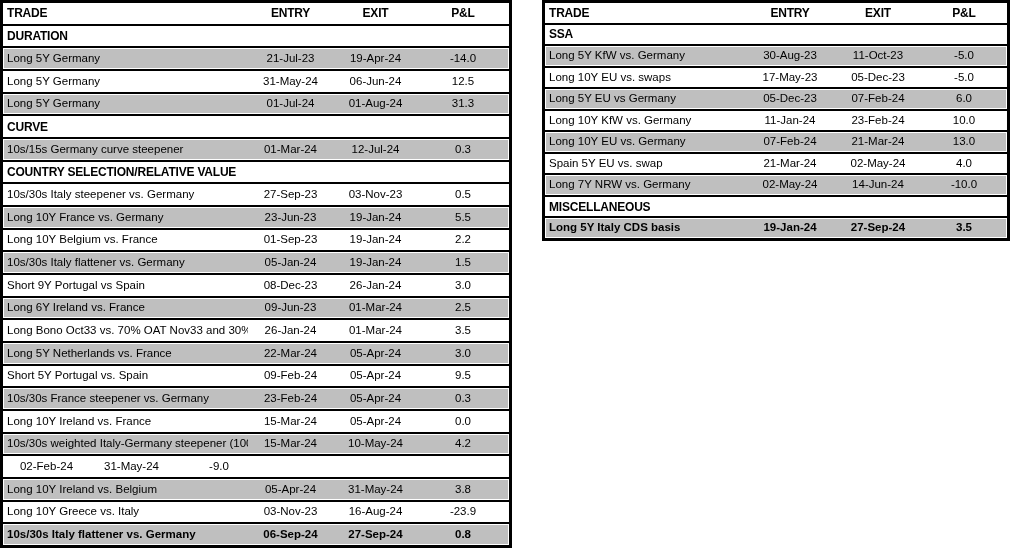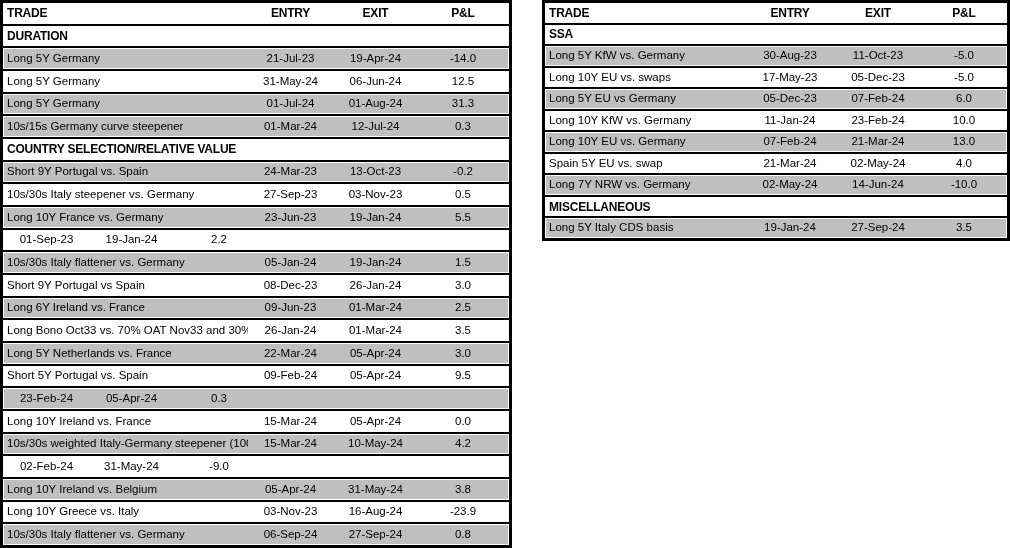--- a/index.html
+++ b/index.html
@@ -30,21 +30,21 @@
   #right-table { left: 542px; width: 468px; height: 241px; }
 
   .row {
     flex: 1 1 0;
     min-height: 0;
     display: flex;
     box-sizing: border-box;
     border-bottom: 2px solid #000000;
     background: #ffffff;
   }
-  .row:last-child { border-bottom: 0; }
+  .row:last-child { border-bottom: 0; font-weight: bold; }
 
   .cells {
     flex: 1;
     display: flex;
     align-items: center;
     margin: 1px;
     overflow: hidden;
     background: #ffffff;
   }
   .row.shaded .cells { background: #bfbfbf; }
@@ -108,59 +108,57 @@
         </div>
       </div>
       <div class="row data-row shaded">
         <div class="cells">
           <div class="cell trade">Long 5Y Germany</div>
           <div class="cell entry">01-Jul-24</div>
           <div class="cell exit">01-Aug-24</div>
           <div class="cell pnl">31.3</div>
         </div>
       </div>
+      <div class="row section-row">
+        <div class="cells">
+          <div class="cell trade">CURVE</div>
+        </div>
+      </div>
       <div class="row data-row shaded">
         <div class="cells">
           <div class="cell trade">10s/15s Germany curve steepener</div>
           <div class="cell entry">01-Mar-24</div>
           <div class="cell exit">12-Jul-24</div>
           <div class="cell pnl">0.3</div>
         </div>
       </div>
       <div class="row section-row">
         <div class="cells">
           <div class="cell trade">COUNTRY SELECTION/RELATIVE VALUE</div>
         </div>
       </div>
-      <div class="row data-row shaded">
-        <div class="cells">
-          <div class="cell trade">Short 9Y Portugal vs. Spain</div>
-          <div class="cell entry">24-Mar-23</div>
-          <div class="cell exit">13-Oct-23</div>
-          <div class="cell pnl">-0.2</div>
-        </div>
-      </div>
       <div class="row data-row">
         <div class="cells">
           <div class="cell trade">10s/30s Italy steepener vs. Germany</div>
           <div class="cell entry">27-Sep-23</div>
           <div class="cell exit">03-Nov-23</div>
           <div class="cell pnl">0.5</div>
         </div>
       </div>
       <div class="row data-row shaded">
         <div class="cells">
           <div class="cell trade">Long 10Y France vs. Germany</div>
           <div class="cell entry">23-Jun-23</div>
           <div class="cell exit">19-Jan-24</div>
           <div class="cell pnl">5.5</div>
         </div>
       </div>
       <div class="row data-row">
         <div class="cells">
+          <div class="cell trade">Long 10Y Belgium vs. France</div>
           <div class="cell entry">01-Sep-23</div>
           <div class="cell exit">19-Jan-24</div>
           <div class="cell pnl">2.2</div>
         </div>
       </div>
       <div class="row data-row shaded">
         <div class="cells">
           <div class="cell trade">10s/30s Italy flattener vs. Germany</div>
           <div class="cell entry">05-Jan-24</div>
           <div class="cell exit">19-Jan-24</div>
@@ -202,20 +200,21 @@
       <div class="row data-row">
         <div class="cells">
           <div class="cell trade">Short 5Y Portugal vs. Spain</div>
           <div class="cell entry">09-Feb-24</div>
           <div class="cell exit">05-Apr-24</div>
           <div class="cell pnl">9.5</div>
         </div>
       </div>
       <div class="row data-row shaded">
         <div class="cells">
+          <div class="cell trade">10s/30s France steepener vs. Germany</div>
           <div class="cell entry">23-Feb-24</div>
           <div class="cell exit">05-Apr-24</div>
           <div class="cell pnl">0.3</div>
         </div>
       </div>
       <div class="row data-row">
         <div class="cells">
           <div class="cell trade">Long 10Y Ireland vs. France</div>
           <div class="cell entry">15-Mar-24</div>
           <div class="cell exit">05-Apr-24</div>

